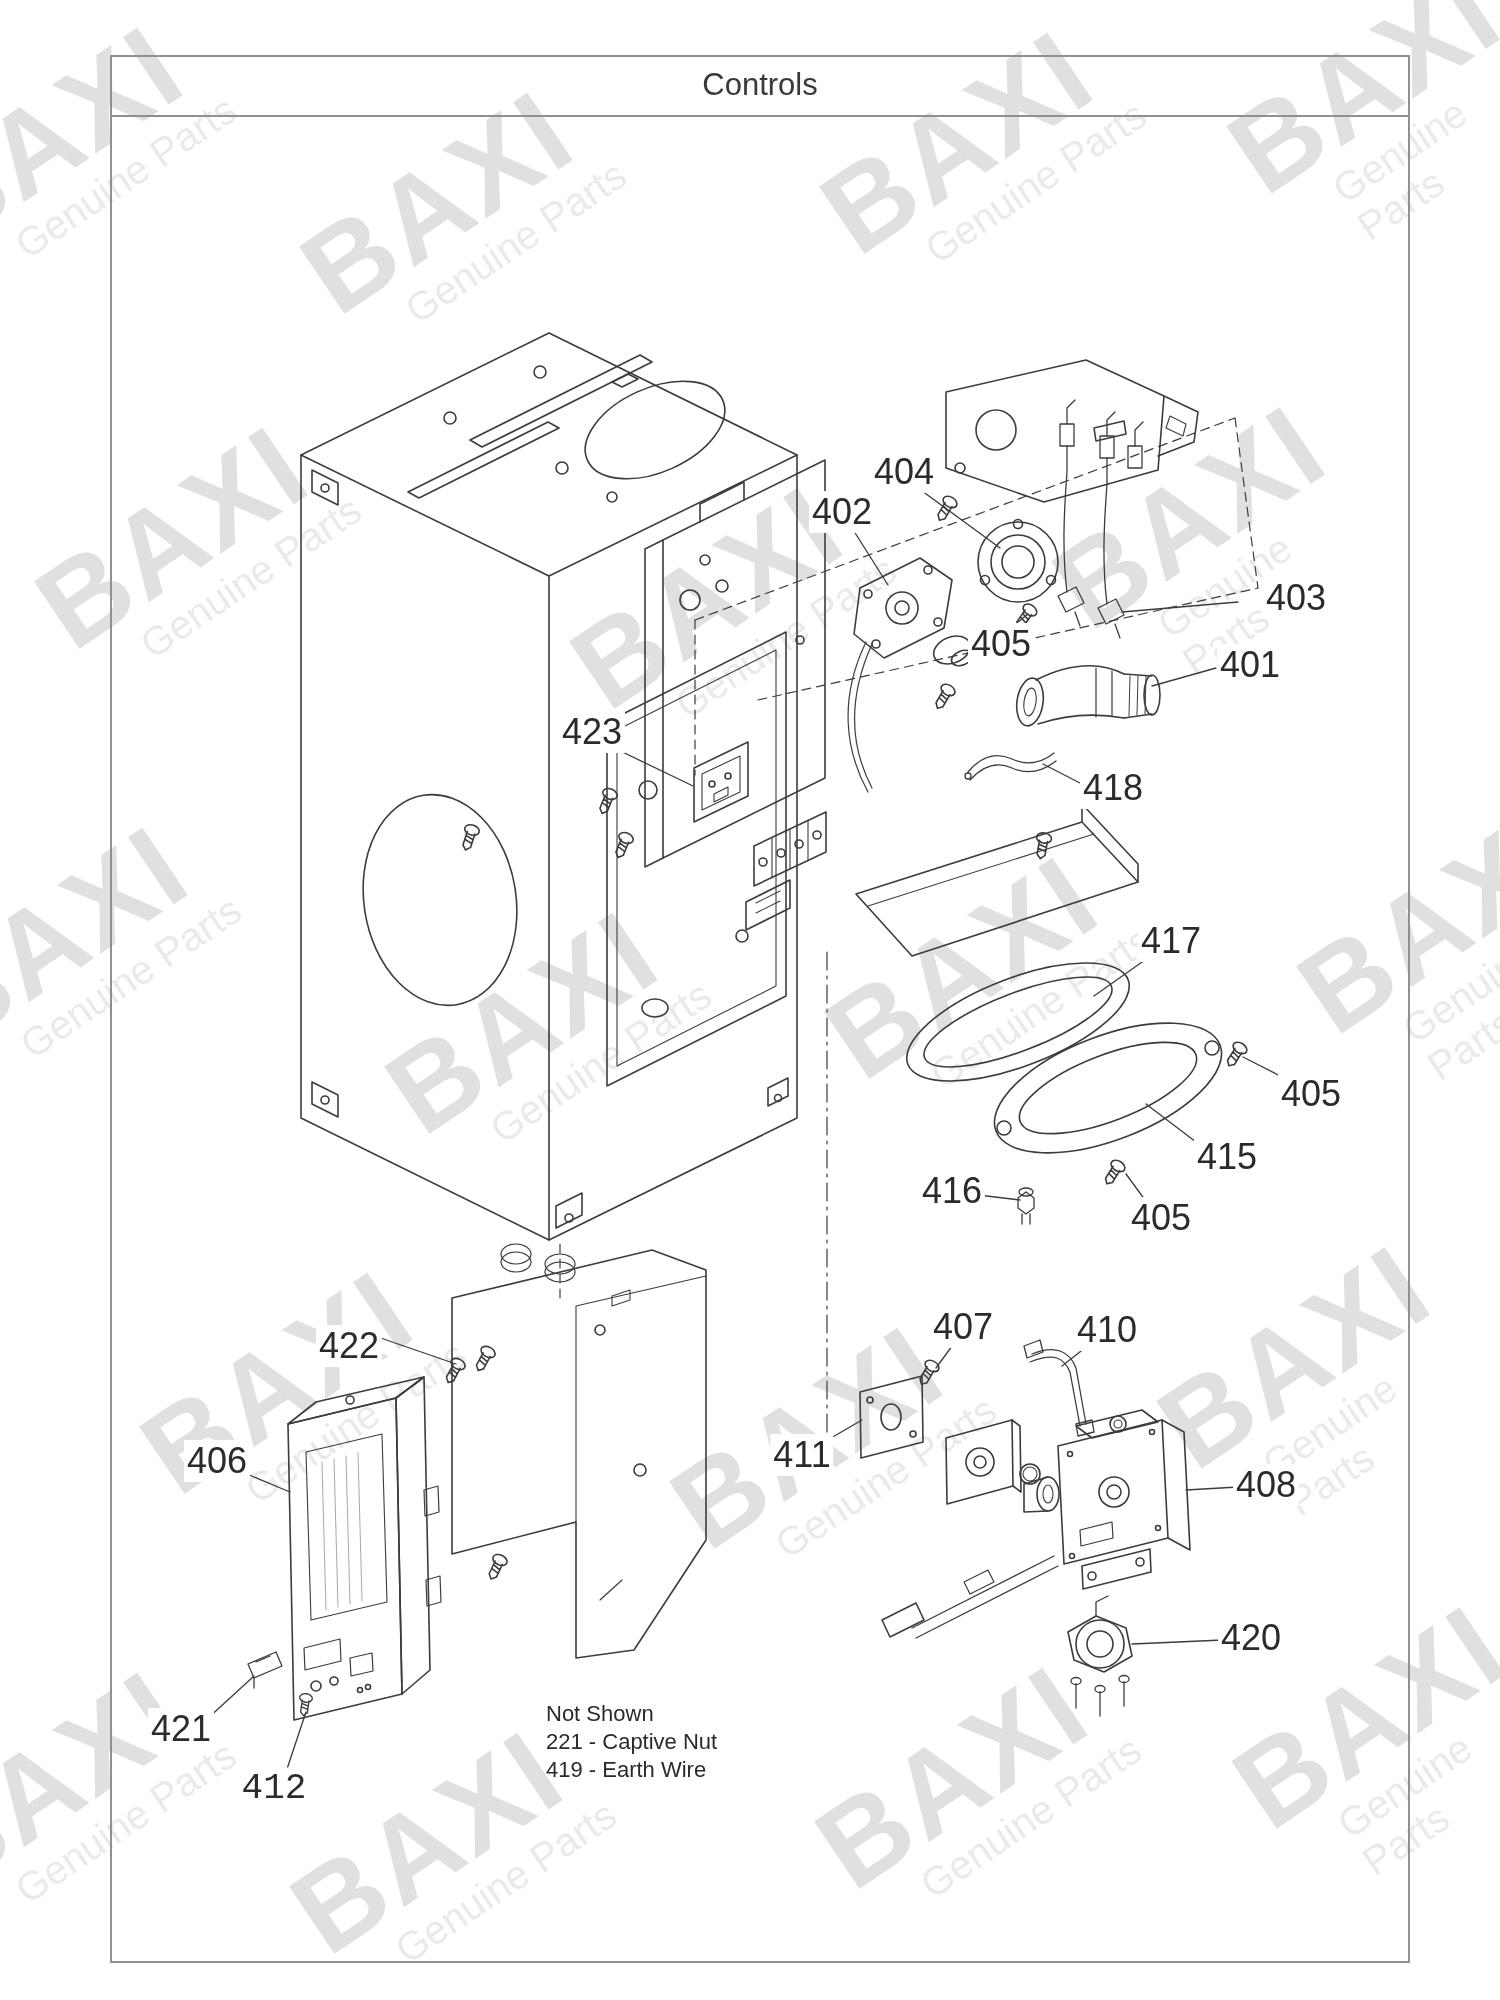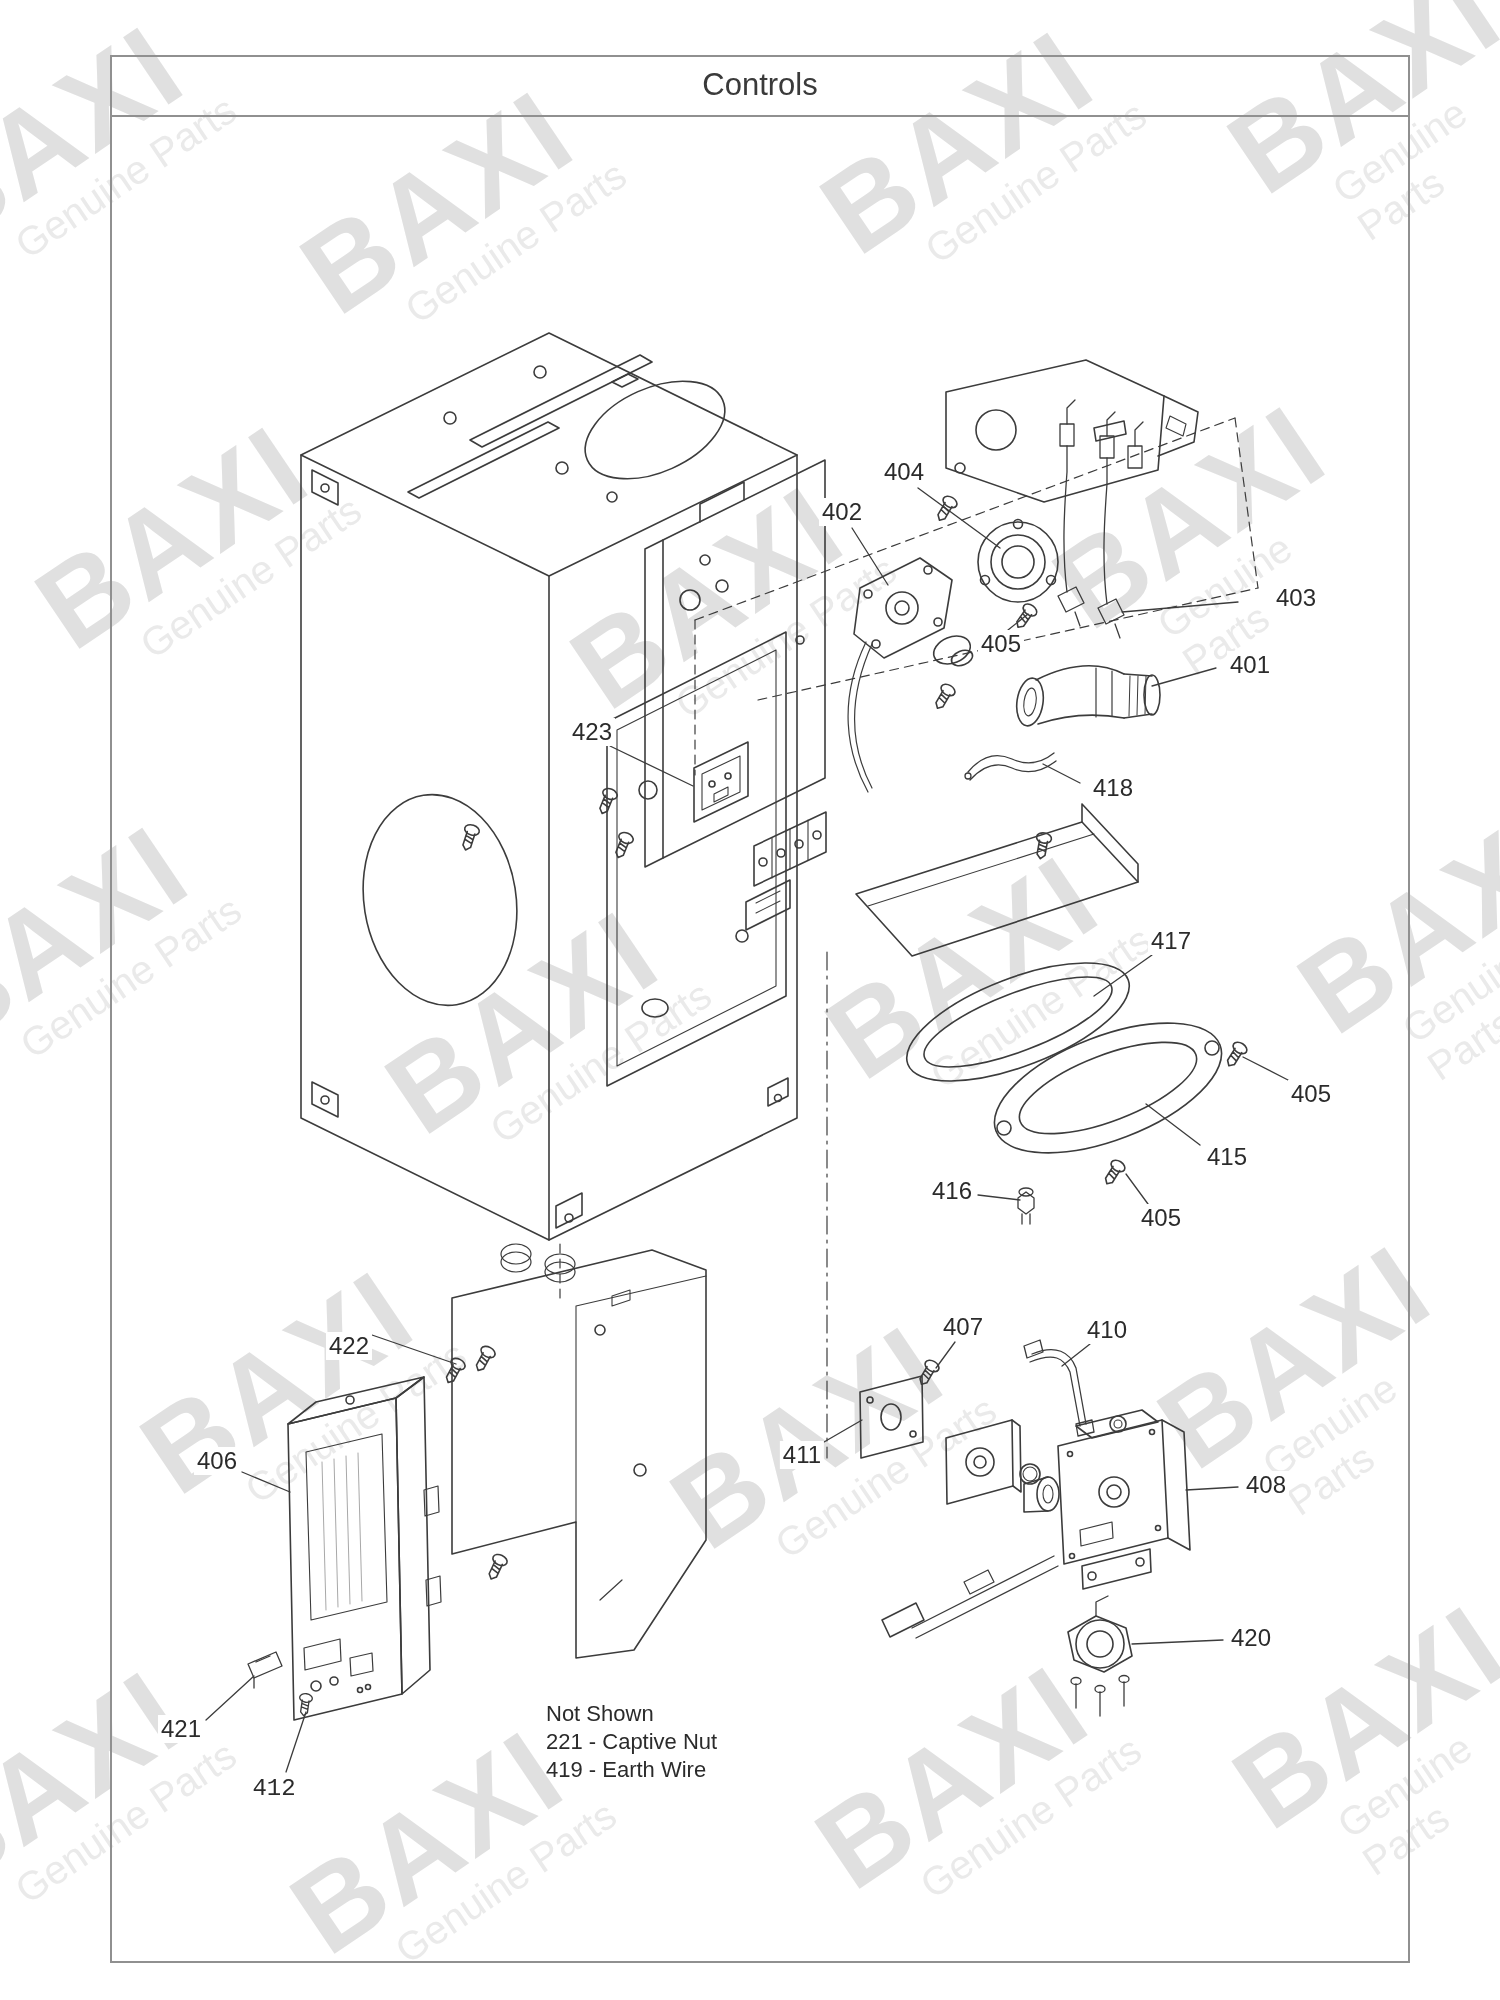--- a/index.html
+++ b/index.html
@@ -19,21 +19,21 @@
   }
   .title-strip {
     position:absolute; left:110px; top:55px; width:1300px; height:62px;
     border-bottom:2px solid #909090; display:flex; align-items:center; justify-content:center;
     z-index:3;
   }
   .title-strip span { font-size:31px; color:#3a3a3a; }
   .labels-layer { position:absolute; inset:0; z-index:4; }
   .part-label {
     position:absolute; transform:translate(-50%,-50%);
-    font-size:24px; color:#2b2b2b; white-space:nowrap;
+    font-size:36px; color:#2b2b2b; white-space:nowrap;
     background:#ffffff; padding:0 3px;
   }
   .not-shown { position:absolute; left:546px; top:1700px; z-index:4; color:#2b2b2b; }
   .not-shown div { font-size:22px; line-height:1.27; }
 </style>
 </head>
 <body>
 
 <div class="page">
 

